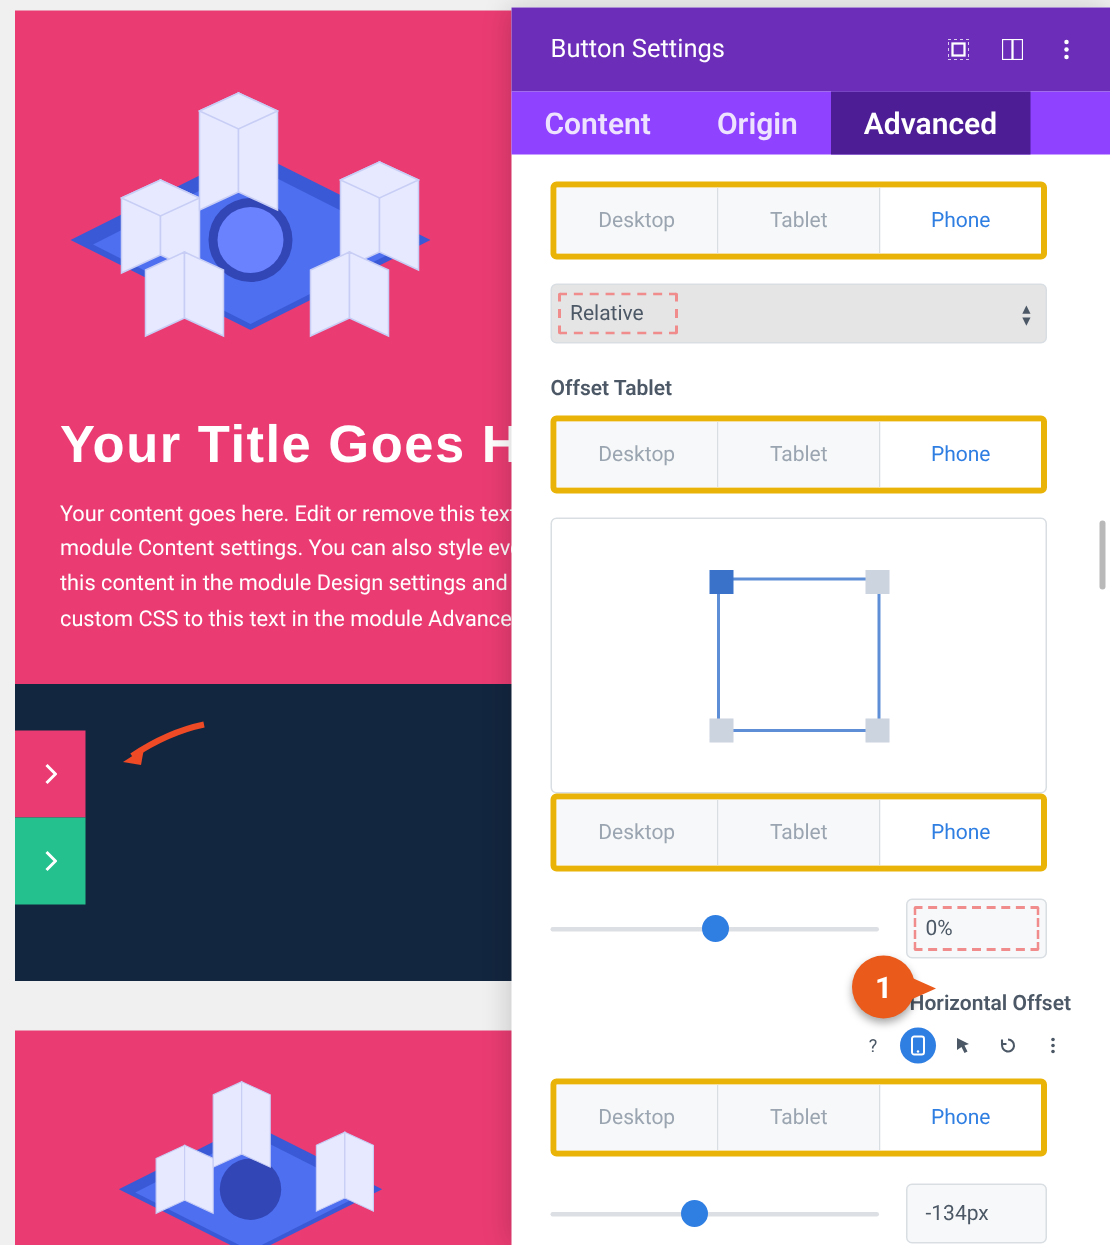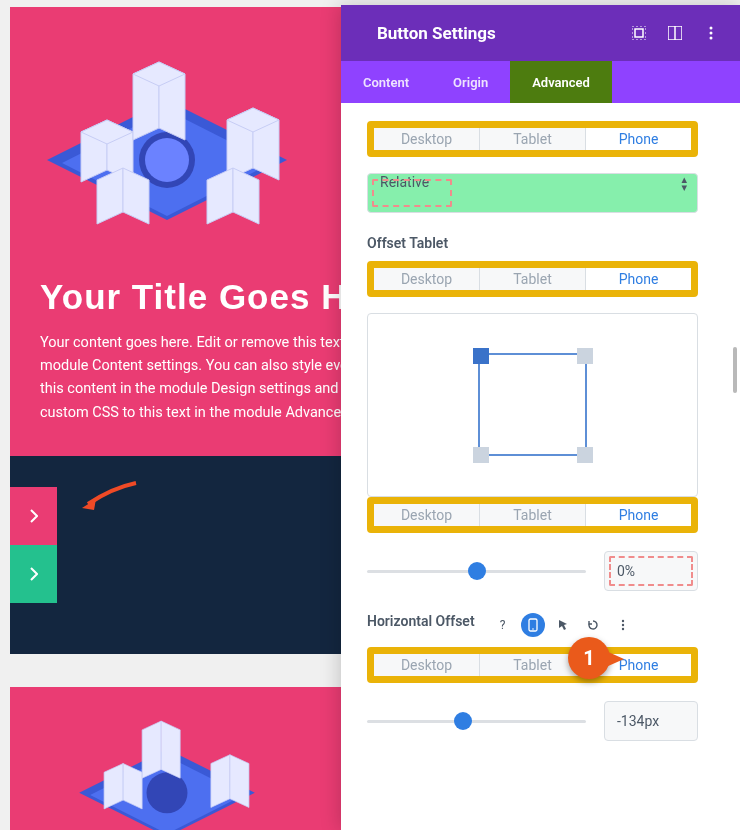--- a/index.html
+++ b/index.html
@@ -33,50 +33,50 @@
   
   .panel {
     position: absolute; right: 0; top: 5px; width: 399px; height: 825px;
     background: #fff; box-shadow: -2px 0 18px rgba(0,0,0,.18);
     display: flex; flex-direction: column;
   }
   .panel-header {
     background: #6c2eb9; color: #fff; height: 56px;
     display: flex; align-items: center; justify-content: space-between; padding: 0 22px 0 26px;
   }
-  .panel-title { font-weight: 700; font-size: 17px; margin-left: 10px; }
+  .panel-title { font-weight: 400; font-size: 17px; }
   .header-icons { display: flex; gap: 22px; align-items: center; }
   .hicon { width: 14px; height: 14px; display: inline-flex; }
 
   .tabs { background: #8f42ff; display: flex; height: 42px; }
   .tab {
-    color: rgba(255,255,255,.85); font-size: 13px; font-weight: 600;
+    color: rgba(255,255,255,.85); font-size: 20px; font-weight: 600;
     padding: 0 22px; display: flex; align-items: center; height: 100%;
     cursor: pointer;
   }
-  .tab.active { background: #4d7c0f; color: #fff; }
+  .tab.active { background: #4c1d95; color: #fff; }
 
   .panel-body { padding: 18px 26px 10px 26px; overflow: hidden; position: relative; flex: 1; }
   .scroll-hint { position: absolute; right: 3px; top: 244px; width: 4px; height: 46px; background: #b9b9b9; border-radius: 2px; }
 
   .section-label { color: #4c5866; font-size: 14px; font-weight: 600; margin: 8px 0 10px 0; }
 
   .device-toggle {
-    display: flex; width: 331px; border: 7px solid #eab308; border-radius: 4px; overflow: hidden; height: 36px;
+    display: flex; width: 331px; border: 4px solid #eab308; border-radius: 4px; overflow: hidden; height: 52px;
   }
   .device-btn {
     flex: 1; background: #f7f8f9; color: #9aa5b1; font-size: 14px; display: flex; align-items: center; justify-content: center;
     border-right: 1px solid #d9dee3;
   }
   .device-btn:last-child { border-right: none; }
   .device-btn.active { background: #fff; color: #2f7ee2; }
 
   .select-wrap {
     margin-top: 16px; width: 331px; height: 40px; border: 1px solid #d9dee3; border-radius: 4px;
-    display: flex; align-items: flex-start; position: relative; background: #86efac;
+    display: flex; align-items: center; position: relative; background: #e5e5e5;
   }
   .select-highlight {
     position: absolute; left: 4px; top: 5px; width: 80px; height: 28px;
     border: 2px dashed #f08c8c; border-radius: 2px; pointer-events: none;
   }
   .select-val { padding-left: 12px; font-size: 14px; color: #4c5866; }
   .select-caret { position: absolute; right: 10px; color: #4c5866; font-size: 11px; line-height: 1; }
   .select-caret::before { content: "▴"; display:block; margin-bottom:-3px;}
   .select-caret::after  { content: "▾"; display:block; }
 
@@ -87,21 +87,21 @@
   .origin-inner { position: relative; width: 115px; height: 108px; }
   .origin-border { position: absolute; width: 109px; height: 103px; left: 3px; top: 2px; border: 2px solid #5e8fd6; }
   .origin-handle {
     position: absolute; width: 16px; height: 16px; background: #cbd4df;
   }
   .origin-handle.tl { left: -2px;  top: -3px;  background: #3a72c9; }
   .origin-handle.tr { right: -3px; top: -3px; }
   .origin-handle.bl { left: -2px;  bottom: -4px; }
   .origin-handle.br { right: -3px; bottom: -4px; }
 
-  .section-row { display: flex; align-items: flex-start; gap: 8px; }
+  .section-row { display: flex; align-items: flex-end; gap: 8px; flex-direction: column; }
   .mini-icons { display: flex; gap: 6px; align-items: center; margin-left: 8px; }
   .mini-ico {
     width: 24px; height: 24px; border-radius: 50%; display: flex; align-items: center; justify-content: center;
     font-size: 12px; color: #4c5866;
   }
   .mini-ico.active { background: #2f7ee2; color: #fff; }
 
   .slider-row { display: flex; align-items: center; gap: 18px; margin-top: 18px; width: 331px; }
   .slider-track { position: relative; flex: 1; height: 3px; background: #dcdfe3; border-radius: 2px; }
   .slider-thumb {

